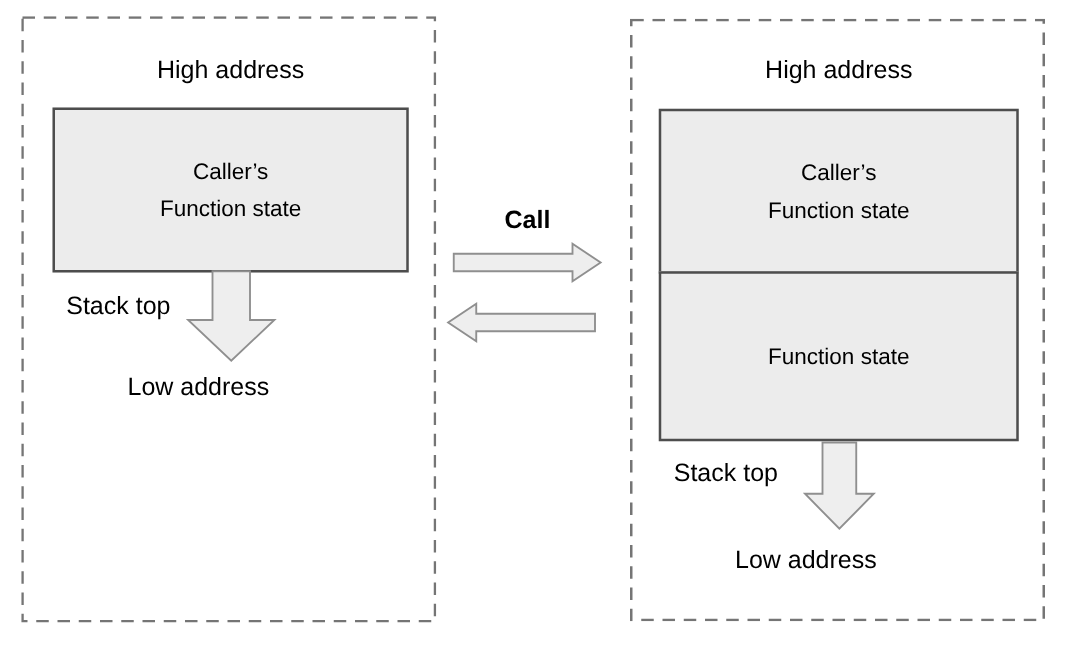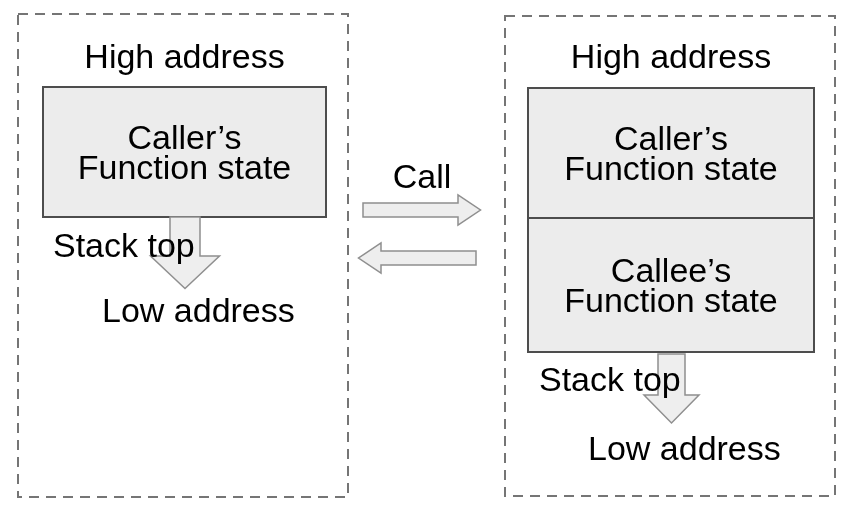--- a/index.html
+++ b/index.html
@@ -12,36 +12,36 @@
   }
   * { margin: 0; padding: 0; box-sizing: border-box; }
   html, body { width: 852px; height: 516px; background: #ffffff; overflow: hidden; }
   body { font-family: "Liberation Sans", sans-serif; color: var(--text-color, #000); }
   .stage { position: relative; width: 852px; height: 516px; background: #fff; }
   .panel { position: absolute; }
   .panel-border-svg { position: absolute; left: 0; top: 0; }
   .dash-rect { fill: none; stroke: var(--dashed-border, #757575); stroke-width: 2; stroke-dasharray: 10 7; }
   .label {
     position: absolute;
-    font-size: 34px;
+    font-size: 20px;
     line-height: 32px;
     white-space: nowrap;
     color: var(--text-color, #000);
   }
   .label.centered { text-align: center; white-space: normal; }
   .frame-box {
     position: absolute;
     background: var(--box-fill, #ececec);
     border: 2px solid var(--box-border, #4d4d4d);
     display: flex;
     flex-direction: column;
     justify-content: center;
     align-items: center;
     text-align: center;
-    font-size: 34px;
+    font-size: 18px;
     line-height: 30px;
   }
   .arrow-svg { position: absolute; overflow: visible; }
   .arrow-shape {
     fill: var(--arrow-fill, #eeeeee);
     stroke: var(--arrow-stroke, #8f8f8f);
     stroke-width: 1.5;
     stroke-linejoin: miter;
   }
 </style>
@@ -64,21 +64,21 @@
 
     <svg class="arrow-svg" style="left:132px; top:204px;" width="72" height="73">
       <polygon class="arrow-shape" points="21,0 51,0 51,39 70.5,39 36,71.5 1.5,39 21,39"></polygon>
     </svg>
 
     <div class="label" style="left:36px; top:216px;">Stack top</div>
 
     <div class="label" style="left:85px; top:281px;">Low address</div>
   </div>
 
-  <div class="label centered" style="left:362px; top:160px; width:120px;">Call</div>
+  <div class="label centered" style="left:362px; top:160px; width:120px;font-weight:bold;">Call</div>
 
   <svg class="arrow-svg" style="left:362px; top:194px;" width="120" height="32">
     <polygon class="arrow-shape" points="1,9 96,9 96,1 118.5,16 96,31 96,23 1,23"></polygon>
   </svg>
 
   <svg class="arrow-svg" style="left:357px; top:242px;" width="120" height="32">
     <polygon class="arrow-shape" points="119,9 24,9 24,1 1.5,16 24,31 24,23 119,23"></polygon>
   </svg>
 
 
@@ -88,21 +88,20 @@
     </svg>
 
     <div class="label centered" style="left:23px; top:25px; width:288px;">High address</div>
 
     <div class="frame-box" style="left:23px; top:72px; width:288px; height:132px;">
       <span>Caller’s</span>
       <span>Function state</span>
     </div>
 
     <div class="frame-box" style="left:23px; top:202px; width:288px; height:136px;">
-      <span>Callee’s</span>
       <span>Function state</span>
     </div>
 
     <svg class="arrow-svg" style="left:139px; top:339px;" width="57" height="70">
       <polygon class="arrow-shape" points="15,0 42,0 42,41 56,41 28.5,69 1,41 15,41"></polygon>
     </svg>
 
     <div class="label" style="left:35px; top:348px;">Stack top</div>
 
     <div class="label" style="left:84px; top:417px;">Low address</div>

